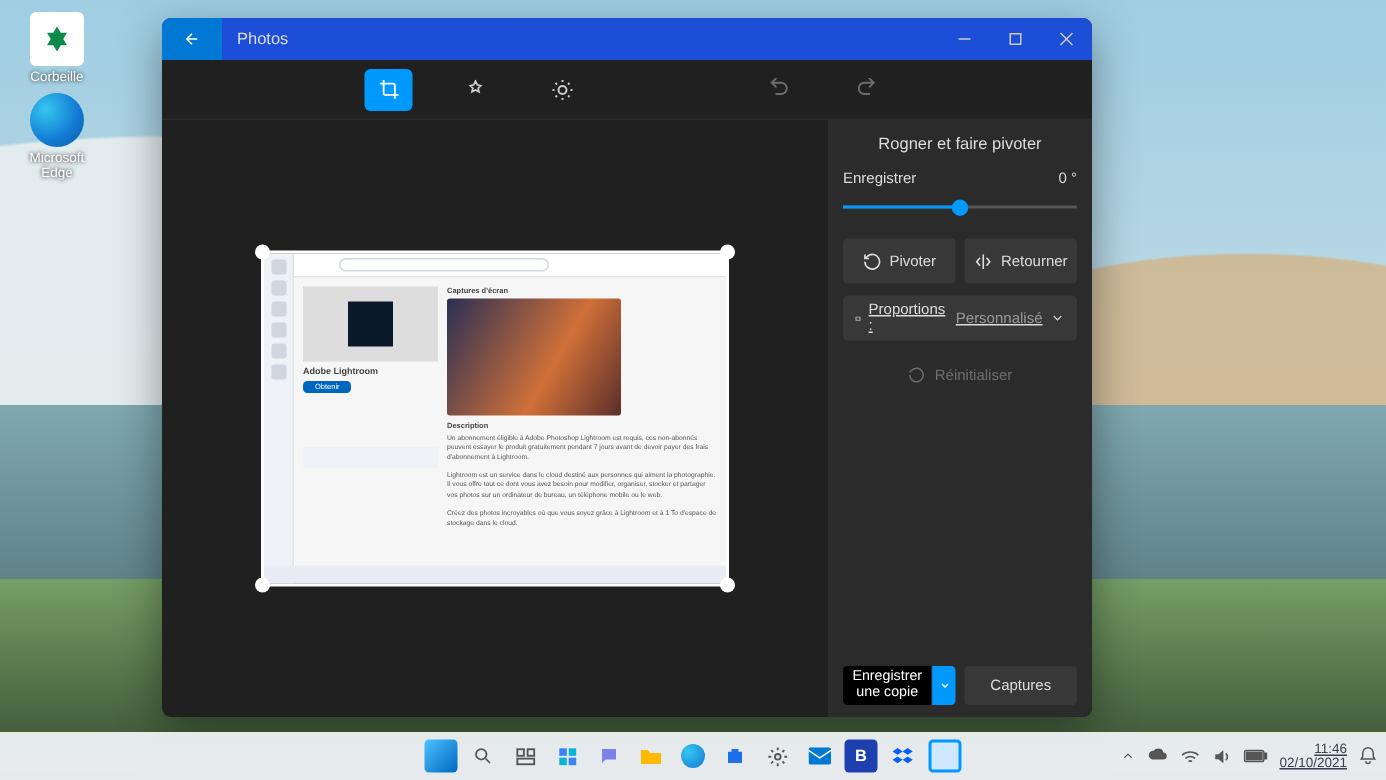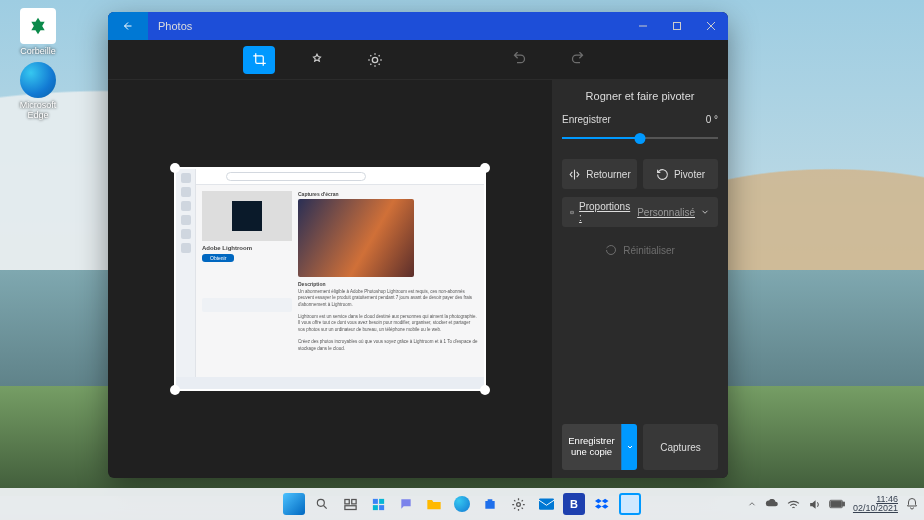--- a/index.html
+++ b/index.html
@@ -62,21 +62,21 @@
   .knob{position:absolute;left:50%;top:2px;width:11px;height:11px;border-radius:50%;background:#0099ff;transform:translateX(-50%);}
   .btnrow{display:flex;gap:6px;margin-bottom:8px;}
   .pbtn{flex:1;height:30px;background:#383838;border-radius:3px;display:flex;align-items:center;justify-content:center;gap:5px;font-size:10px;color:#ddd;}
   .aspect{height:30px;background:#383838;border-radius:3px;display:flex;align-items:center;padding:0 8px;font-size:10px;margin-bottom:8px;gap:5px;text-decoration:underline;}
   .aspect .val{color:#9a9a9a;margin-left:2px;}
   .aspect .chev{margin-left:auto;}
   .reset{height:30px;border-radius:3px;display:flex;align-items:center;justify-content:center;gap:6px;font-size:10px;color:#6e6e6e;}
   .sp-spacer{flex:1;}
   .footer{display:flex;gap:6px;align-items:stretch;}
   .save{flex:1;display:flex;align-items:stretch;}
-  .save-main{flex:1;background:#404040;color:#fff;font-size:9.5px;display:flex;align-items:center;justify-content:center;text-align:center;border-radius:3px 0 0 3px;padding:12px 2px;line-height:1.15;}
+  .save-main{flex:1;background:#000000;color:#fff;font-size:9.5px;display:flex;align-items:center;justify-content:center;text-align:center;border-radius:3px 0 0 3px;padding:2px 2px;line-height:1.15;}
   .save-drop{width:16px;background:#0099ff;border-left:1px solid #1a7fc7;border-radius:0 3px 3px 0;display:flex;align-items:center;justify-content:center;color:#fff;font-size:8px;}
   .cancel{flex:1;background:#383838;border-radius:3px;display:flex;align-items:center;justify-content:center;font-size:10px;color:#ddd;}
   
   .taskbar{position:absolute;left:0;right:0;bottom:0;height:32px;background:rgba(243,246,250,.92);display:flex;align-items:center;}
   .tb-center{position:absolute;left:50%;transform:translateX(-50%);display:flex;gap:6px;}
   .tb-ico{width:22px;height:22px;border-radius:3px;display:flex;align-items:center;justify-content:center;font-size:12px;}
   .tb-tray{position:absolute;right:6px;display:flex;align-items:center;gap:8px;color:#374151;font-size:9px;text-decoration:underline;}
   .clock{line-height:1.05;text-align:right;}
   svg{display:block;}
 </style>
@@ -205,30 +205,30 @@
         <span>0 °</span>
       </div>
       <div class="slider">
         <div class="track"></div>
           <div class="track-fill"></div>
           <div class="knob"></div>
       </div>
       <div class="btnrow">
         <div class="pbtn">
           <svg width="13" height="13" viewBox="0 0 24 24" fill="none" stroke="currentColor" stroke-width="2">
-              <path d="M12 3v18M8 7L4 12l4 5M16 7l4 5-4 5"></path>
-            </svg>
-          <span>Retourner</span>
-        </div>
-        <div class="pbtn">
-          <svg width="13" height="13" viewBox="0 0 24 24" fill="none" stroke="currentColor" stroke-width="2">
               <path d="M3 12a9 9 0 1 0 3-6.7L3 8"></path>
               <path d="M3 3v5h5"></path>
             </svg>
           <span>Pivoter</span>
+        </div>
+        <div class="pbtn">
+          <svg width="13" height="13" viewBox="0 0 24 24" fill="none" stroke="currentColor" stroke-width="2">
+              <path d="M12 3v18M8 7L4 12l4 5M16 7l4 5-4 5"></path>
+            </svg>
+          <span>Retourner</span>
         </div>
       </div>
       <div class="aspect">
         <svg width="13" height="13" viewBox="0 0 24 24" fill="none" stroke="currentColor" stroke-width="2">
             <rect x="3" y="5" width="18" height="14" rx="1"></rect>
             <path d="M7 5v14M17 5v14"></path>
           </svg>
         <span>Proportions :</span>
         <span class="val">Personnalisé</span>
         <span class="chev">

